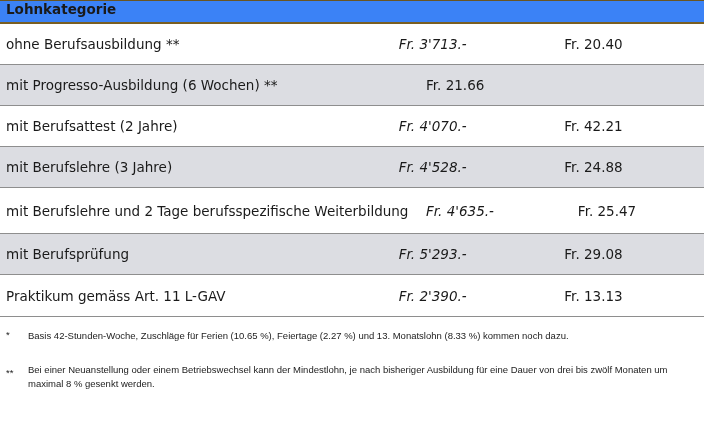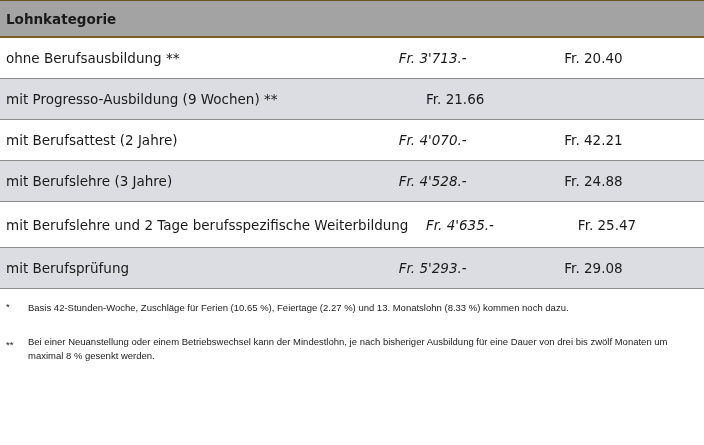--- a/index.html
+++ b/index.html
@@ -2,21 +2,21 @@
 <html><head>
   <meta charset="utf-8">
   <style>
     html, body { margin: 0; padding: 0; background: #ffffff; }
     body { width: 704px; height: 445px; overflow: hidden; font-family: "DejaVu Sans", "Liberation Sans", sans-serif; color: #1a1a1a; }
     .row { height: 41px; display: flex; align-items: center; border-bottom: 1.5px solid #8e8e8e; box-sizing: border-box; font-size: 13.5px; gap: 24px; }
     .row.alt { background: #DCDDE2; }
     .row .cat { width: 402px; padding-left: 6px; box-sizing: border-box; white-space: nowrap; }
     .row .month { width: 152px; font-style: italic; }
     .row .hour { width: 150px; }
-    .header-row { position: relative; height: 38px; display: flex; align-items: center; background: #a3a3a3; border-top: 1px solid #6b5520; border-bottom: 2px solid #7a5f22; box-sizing: border-box; font-weight: bold; font-size: 13.5px; }
+    .header-row { position: relative; height: 24px; display: flex; background: #3b82f6; border-top: 1px solid #6b5520; border-bottom: 2px solid #7a5f22; box-sizing: border-box; font-weight: bold; font-size: 13.5px; }
     .header-row .hc1 { width: 402px; padding-left: 6px; box-sizing: border-box; }
     .header-row .hc2 { flex: 1; }
     .notes { padding-top: 12px; font-family: "Liberation Sans", sans-serif; font-size: 9.5px; color: #222; }
     .note { display: flex; align-items: flex-start; margin-bottom: 20px; }
     .note .mark { width: 28px; padding-left: 6px; box-sizing: border-box; }
     .note .text { flex: 1; line-height: 14px; padding-right: 2px; }
   </style>
 </head>
 <body>
 
@@ -24,21 +24,21 @@
   <div class="header-row">
     <div class="hc1">Lohnkategorie</div>
   </div>
 
   <div class="row">
     <div class="cat">ohne Berufsausbildung **</div>
     <div class="month">Fr. 3'713.-</div>
     <div class="hour">Fr. 20.40</div>
   </div>
   <div class="row alt">
-    <div class="cat">mit Progresso-Ausbildung (9 Wochen) **</div>
+    <div class="cat">mit Progresso-Ausbildung (6 Wochen) **</div>
     <div class="hour">Fr. 21.66</div>
   </div>
   <div class="row">
     <div class="cat">mit Berufsattest (2 Jahre)</div>
     <div class="month">Fr. 4'070.-</div>
     <div class="hour">Fr. 42.21</div>
   </div>
   <div class="row alt">
     <div class="cat">mit Berufslehre (3 Jahre)</div>
     <div class="month">Fr. 4'528.-</div>
@@ -47,20 +47,25 @@
   <div class="row" style="height:46px">
     <div class="cat">mit Berufslehre und 2 Tage berufsspezifische Weiterbildung</div>
     <div class="month">Fr. 4'635.-</div>
     <div class="hour">Fr. 25.47</div>
   </div>
   <div class="row alt">
     <div class="cat">mit Berufsprüfung</div>
     <div class="month">Fr. 5'293.-</div>
     <div class="hour">Fr. 29.08</div>
   </div>
+  <div class="row" style="height:42px">
+    <div class="cat">Praktikum gemäss Art. 11 L-GAV</div>
+    <div class="month">Fr. 2'390.-</div>
+    <div class="hour">Fr. 13.13</div>
+  </div>
 </div>
 
 <div class="notes">
   <div class="note">
     <div class="mark">*</div>
     <div class="text">Basis 42-Stunden-Woche, Zuschläge für Ferien (10.65 %), Feiertage (2.27 %) und 13. Monatslohn (8.33 %) kommen noch dazu.</div>
   </div>
   <div class="note">
     <div class="mark" style="padding-top:4px">**</div>
     <div class="text">Bei einer Neuanstellung oder einem Betriebswechsel kann der Mindestlohn, je nach bisheriger Ausbildung für eine Dauer von drei bis zwölf Monaten um maximal 8 % gesenkt werden.</div>

